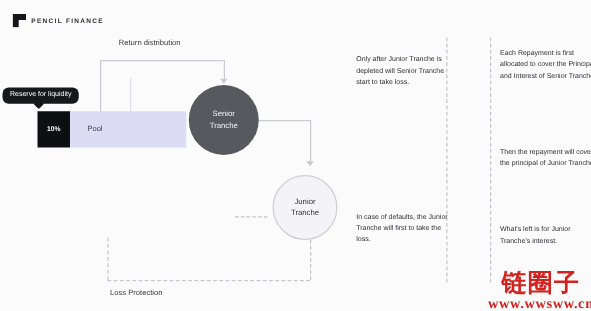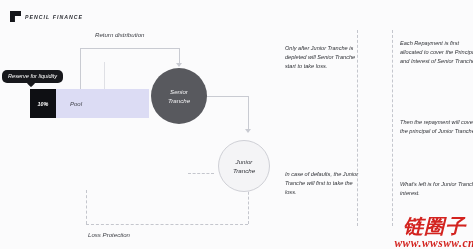--- a/index.html
+++ b/index.html
@@ -4,21 +4,21 @@
 <style>
   html,body{margin:0;padding:0;}
   body{
     width:473px;height:249px;
     background:#fbfbfc;
     font-family:"Liberation Sans","DejaVu Sans",sans-serif;
     overflow:hidden;
     position:relative;
     -webkit-font-smoothing:antialiased;
   }
-  #stage{position:absolute;inset:0;width:473px;height:249px;font-style:italic;}
+  #stage{position:absolute;inset:0;width:473px;height:249px;}
 
   
   .logo{position:absolute;left:10px;top:11px;display:flex;align-items:center;gap:4px;}
   .logo-mark{width:11px;height:11px;position:relative;}
   .logo-mark .sq{position:absolute;left:0;top:0;width:11px;height:11px;background:#15161a;
                  clip-path:polygon(0 0,100% 0,100% 45%,45% 45%,45% 100%,0 100%);}
   .logo-text{font-size:5.2px;letter-spacing:1.05px;color:#2b2d33;font-weight:700;white-space:nowrap;}
 
   
   .note{position:absolute;font-size:5.6px;line-height:9.2px;color:#2f3136;width:78px;}

